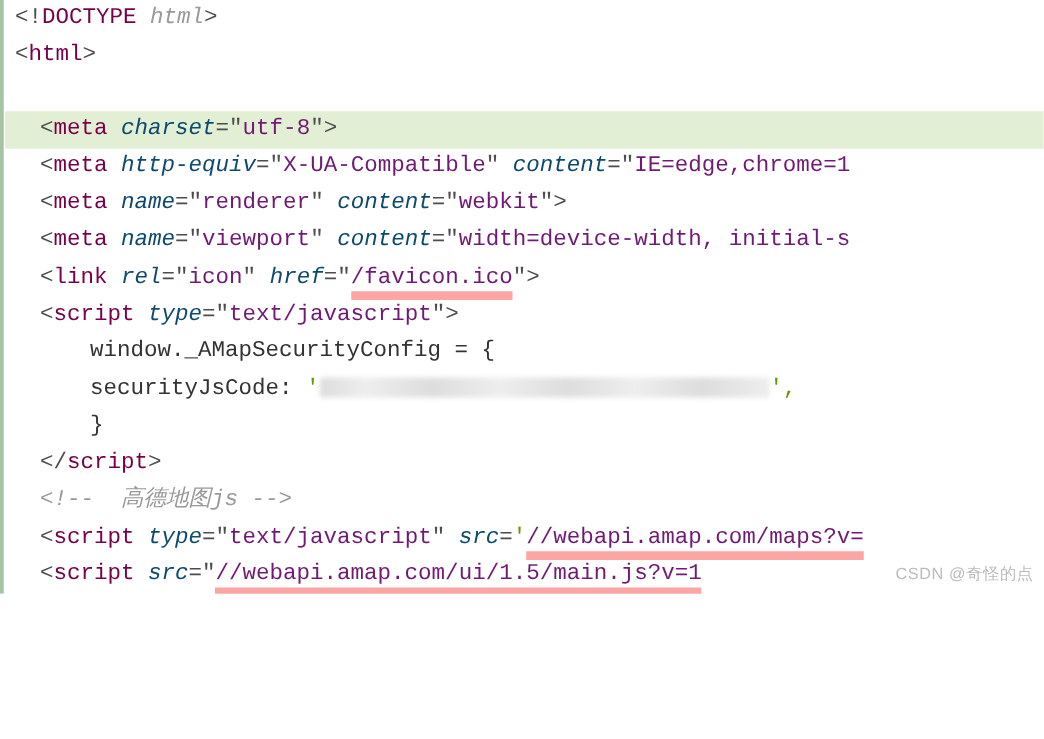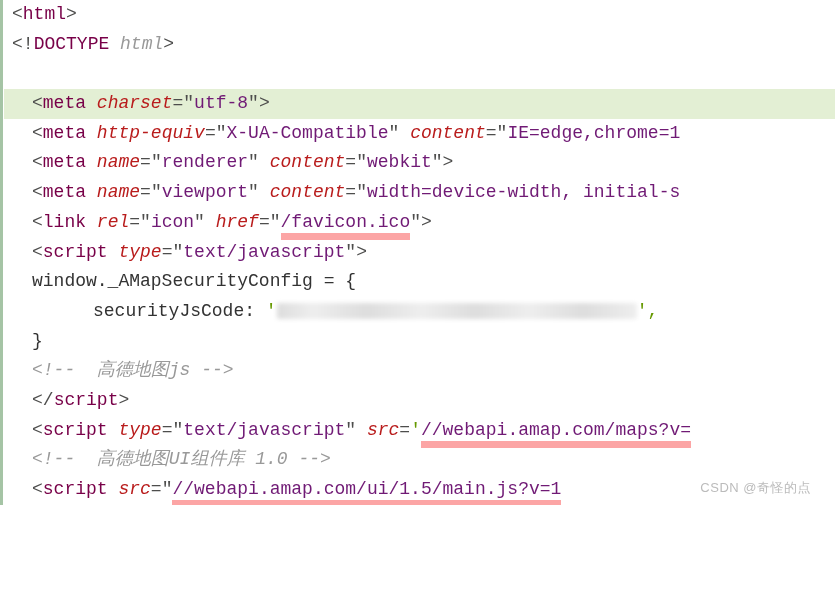--- a/index.html
+++ b/index.html
@@ -27,60 +27,60 @@
       background: #a5c4a5;
     }
     .line {
       padding-left: 8px;
       white-space: pre;
     }
     .line.highlighted {
       background: #e3efd4;
     }
     .line.indent1 { padding-left: 28px; }
-    .line.indent2 { padding-left: 28px; }
-    .line.indent3 { padding-left: 89px; }
+    .line.indent2 { padding-left: 68px; }
+    .line.indent3 { padding-left: 68px; }
     .bracket { color: #4d4d4c; }
     .punct { color: #4d4d4c; }
     .doctype { color: #999999; font-style: italic; }
     .tagname { color: #780048; }
-    .attrname { color: #b91c1c; font-style: italic; }
+    .attrname { color: #0c4a6e; font-style: italic; }
     .attrval { color: #701a75; }
     .attrval.underlined { border-bottom: 7px solid #fca5a5; padding-bottom: 1px; }
     .text { color: #333; }
     .comment { color: #999999; font-style: italic; }
     .string { color: #669900; }
     .obscured {
       display: inline-block;
       width: 360px;
       height: 16px;
       vertical-align: middle;
       filter: blur(2px);
       background: linear-gradient(90deg, #ddd 0%, #eee 10%, #ddd 25%, #eee 40%, #ddd 55%, #eee 70%, #ddd 85%, #eee 100%);
       border-radius: 2px;
     }
     .watermark {
       position: absolute;
       bottom: 6px;
-      right: 24px;
+      right: 8px;
       font-size: 13px;
       color: rgba(120,120,120,0.5);
       font-family: sans-serif;
       letter-spacing: 0.5px;
     }
   </style>
 </head>
 <body>
 
 <div class="code-container">
   <div class="gutter-border"></div>
 
+  <div class="line"><span class="bracket">&lt;</span><span class="punct">!</span><span class="tagname">DOCTYPE</span><span class="text"> </span><span class="doctype">html</span><span class="bracket">&gt;</span></div>
+
   <div class="line"><span class="bracket">&lt;</span><span class="tagname">html</span><span class="bracket">&gt;</span></div>
-
-  <div class="line"><span class="bracket">&lt;</span><span class="punct">!</span><span class="tagname">DOCTYPE</span><span class="text"> </span><span class="doctype">html</span><span class="bracket">&gt;</span></div>
 
   <div class="line">&nbsp;</div>
 
 
   <div class="line indent1 highlighted"><span class="bracket">&lt;</span><span class="tagname">meta</span><span> </span><span class="attrname">charset</span><span class="punct">=</span><span class="punct">"</span><span class="attrval">utf-8</span><span class="punct">"</span><span class="bracket">&gt;</span></div>
 
   <div class="line indent1"><span class="bracket">&lt;</span><span class="tagname">meta</span><span> </span><span class="attrname">http-equiv</span><span class="punct">=</span><span class="punct">"</span><span class="attrval">X-UA-Compatible</span><span class="punct">"</span><span> </span><span class="attrname">content</span><span class="punct">=</span><span class="punct">"</span><span class="attrval">IE=edge,chrome=1</span></div>
 
   <div class="line indent1"><span class="bracket">&lt;</span><span class="tagname">meta</span><span> </span><span class="attrname">name</span><span class="punct">=</span><span class="punct">"</span><span class="attrval">renderer</span><span class="punct">"</span><span> </span><span class="attrname">content</span><span class="punct">=</span><span class="punct">"</span><span class="attrval">webkit</span><span class="punct">"</span><span class="bracket">&gt;</span></div>
 
@@ -89,24 +89,23 @@
   <div class="line indent1"><span class="bracket">&lt;</span><span class="tagname">link</span><span> </span><span class="attrname">rel</span><span class="punct">=</span><span class="punct">"</span><span class="attrval">icon</span><span class="punct">"</span><span> </span><span class="attrname">href</span><span class="punct">=</span><span class="punct">"</span><span class="attrval underlined">/favicon.ico</span><span class="punct">"</span><span class="bracket">&gt;</span></div>
 
   <div class="line indent1"><span class="bracket">&lt;</span><span class="tagname">script</span><span> </span><span class="attrname">type</span><span class="punct">=</span><span class="punct">"</span><span class="attrval">text/javascript</span><span class="punct">"</span><span class="bracket">&gt;</span></div>
 
   <div class="line indent2"><span class="text">window._AMapSecurityConfig = {</span></div>
 
   <div class="line indent3"><span class="text">securityJsCode</span><span class="text">: </span><span class="string">'</span><span class="obscured"></span><span class="string">',</span></div>
 
   <div class="line indent2"><span class="text">}</span></div>
 
+  <div class="line indent1"><span class="bracket">&lt;</span><span class="bracket">/</span><span class="tagname">script</span><span class="bracket">&gt;</span></div>
+
   <div class="line indent1"><span class="comment">&lt;!--  高德地图js --&gt;</span></div>
-
-  <div class="line indent1"><span class="bracket">&lt;</span><span class="bracket">/</span><span class="tagname">script</span><span class="bracket">&gt;</span></div>
 
   <div class="line indent1"><span class="bracket">&lt;</span><span class="tagname">script</span><span> </span><span class="attrname">type</span><span class="punct">=</span><span class="punct">"</span><span class="attrval">text/javascript</span><span class="punct">"</span><span> </span><span class="attrname">src</span><span class="punct">=</span><span class="string">'</span><span class="attrval underlined">//webapi.amap.com/maps?v=</span></div>
 
-  <div class="line indent1"><span class="comment">&lt;!--  高德地图UI组件库 1.0 --&gt;</span></div>
 
   <div class="line indent1"><span class="bracket">&lt;</span><span class="tagname">script</span><span> </span><span class="attrname">src</span><span class="punct">=</span><span class="punct">"</span><span class="attrval underlined">//webapi.amap.com/ui/1.5/main.js?v=1</span></div>
 
   <div class="watermark">CSDN @奇怪的点</div>
 </div>
 
 </body></html>

